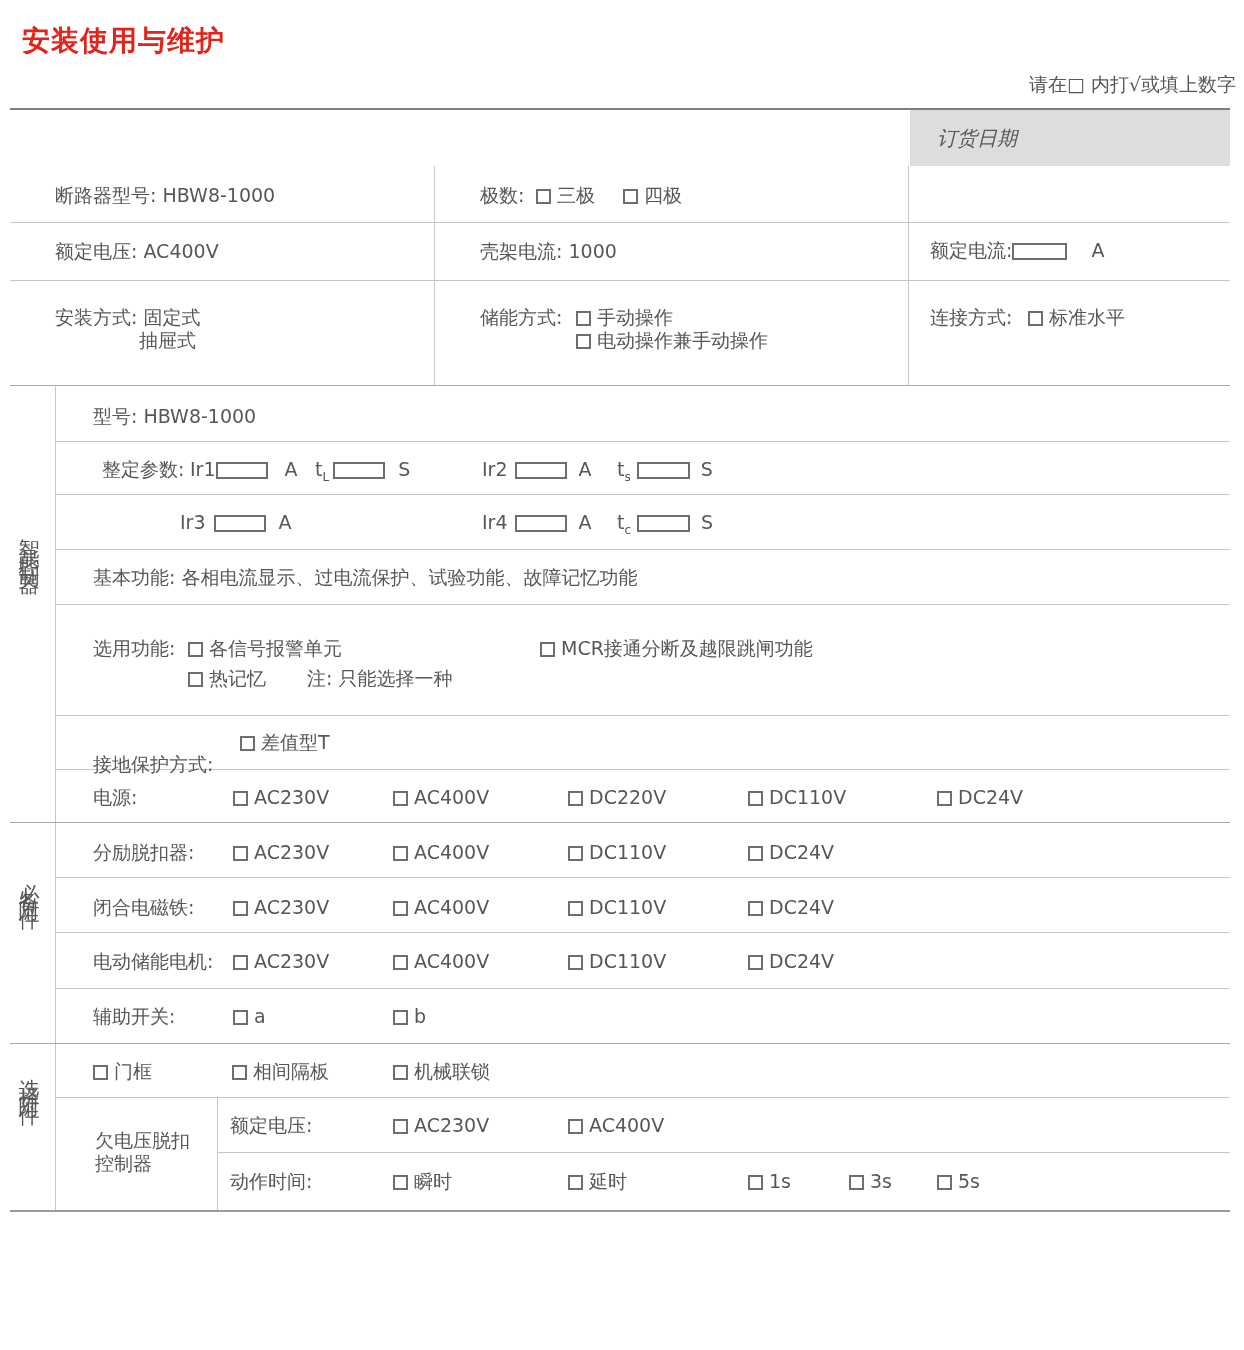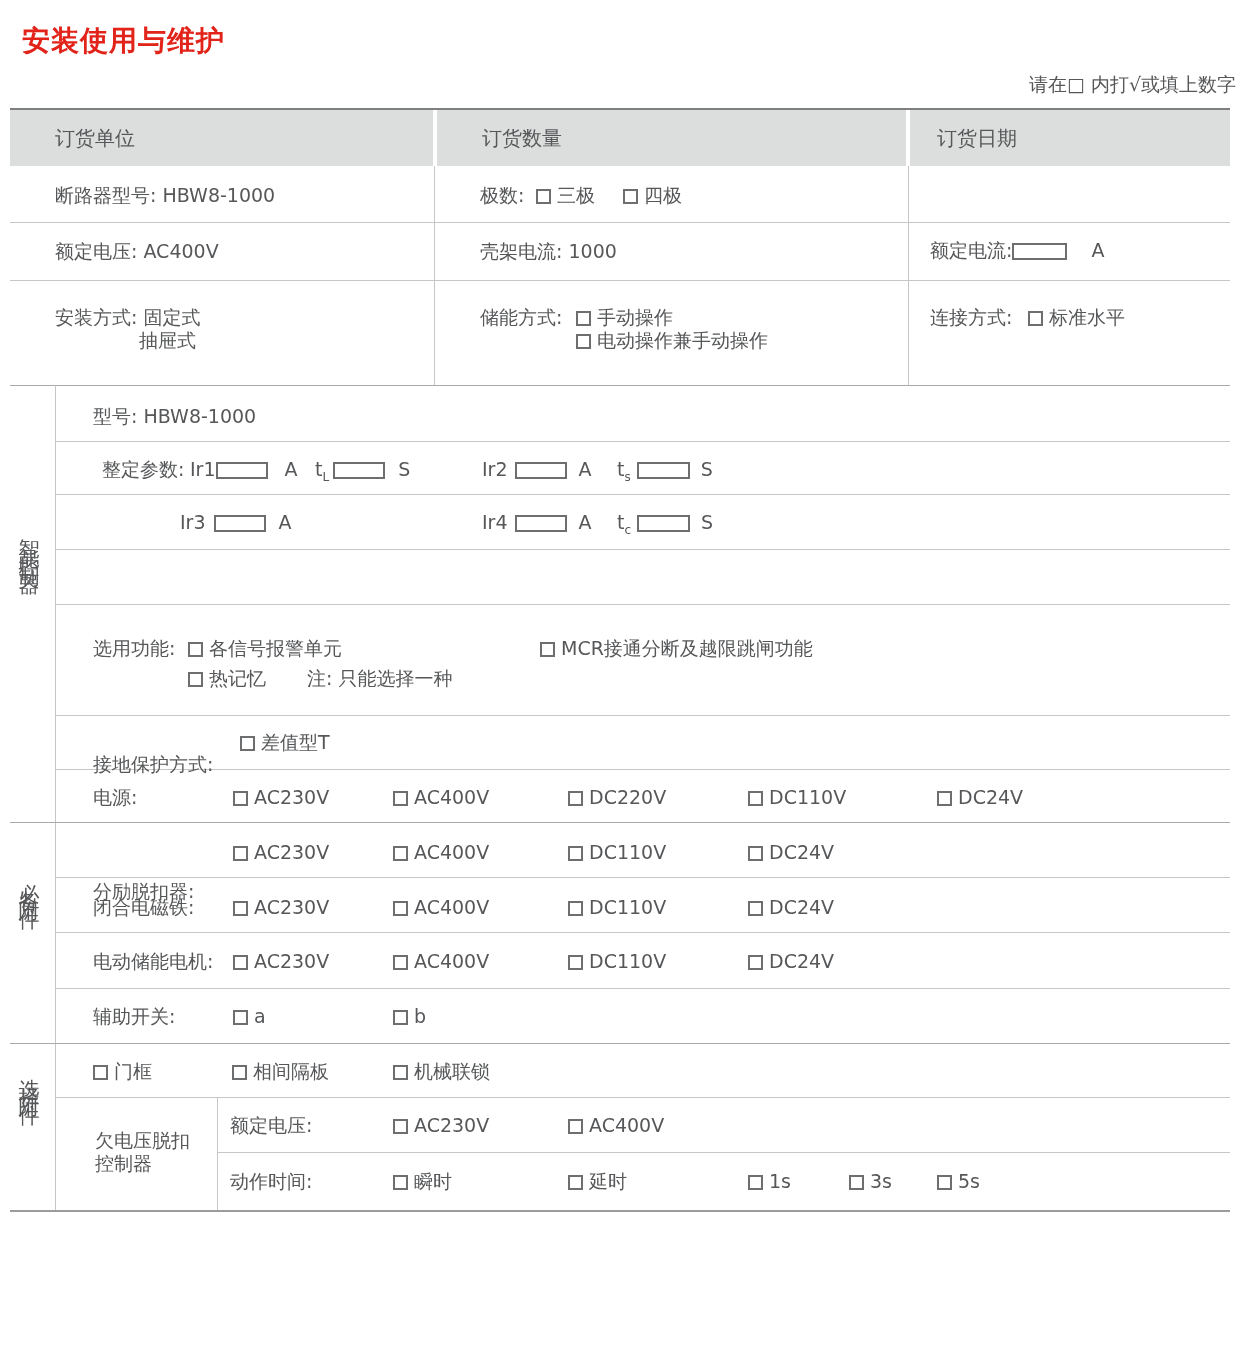--- a/index.html
+++ b/index.html
@@ -34,23 +34,21 @@
 </style>
 </head>
 <body>
 
 <div id="canvas">
 
   <div class="abs title" style="left:22px;top:22px;">安装使用与维护</div>
   <div class="abs note" style="right:8px;top:72px;">请在□ 内打√或填上数字</div>
 
   <div class="abs hline dark" style="left:10px;top:108px;width:1220px;"></div>
-  <div class="abs hcell" style="left:10px;top:110px;width:423px;padding-left:45px;">订货单位</div>
-  <div class="abs hcell" style="left:437px;top:110px;width:469px;padding-left:45px;">订货数量</div>
-  <div class="abs hcell" style="left:910px;top:110px;width:320px;padding-left:27px;">订货日期</div>
+  <div class="abs hcell" style="left:910px;top:110px;width:320px;padding-left:27px;font-style:italic;">订货日期</div>
 
   <div class="abs vline" style="left:434px;top:166px;height:219px;"></div>
   <div class="abs vline" style="left:908px;top:166px;height:219px;"></div>
   <div class="abs hline" style="left:10px;top:222px;width:1220px;"></div>
   <div class="abs hline" style="left:10px;top:280px;width:1220px;"></div>
   <div class="abs hline mid" style="left:10px;top:385px;width:1220px;"></div>
 
   <div class="abs txt" style="left:55px;top:184px;">
     <span>断路器型号:</span>
     <span>HBW8-1000</span>
@@ -127,38 +125,42 @@
   <div class="abs txt" style="left:180px;top:511px;">
     <span>Ir3</span><span class="gap" style="width:8px;"></span><span class="ibox" style="width:52px;"></span><span class="gap" style="width:13px;"></span><span>A</span>
   </div>
   <div class="abs txt" style="left:482px;top:511px;">
     <span>Ir4</span><span class="gap" style="width:7px;"></span><span class="ibox" style="width:52px;"></span><span class="gap" style="width:12px;"></span><span>A</span>
   </div>
   <div class="abs txt" style="left:617px;top:511px;">
     <span><span>t</span><sub>c</sub></span><span class="gap" style="width:6px;"></span><span class="ibox" style="width:53px;"></span><span class="gap" style="width:11px;"></span><span>S</span>
   </div>
 
+  <div class="abs txt" style="left:93px;top:566px;">
+    <span>基本功能:</span>
+    <span>各相电流显示、过电流保护、试验功能、故障记忆功能</span>
+  </div>
 
   <div class="abs txt" style="left:93px;top:637px;">选用功能:</div>
   <span class="abs txt opt" style="left:188px;top:637px;"><span class="cb"></span><span>各信号报警单元</span></span>
   <span class="abs txt opt" style="left:540px;top:637px;"><span class="cb"></span><span>MCR接通分断及越限跳闸功能</span></span>
   <span class="abs txt opt" style="left:188px;top:667px;"><span class="cb"></span><span>热记忆</span></span>
   <div class="abs txt" style="left:307px;top:667px;">注: 只能选择一种</div>
 
   <div class="abs txt" style="left:93px;top:753px;">接地保护方式:</div>
   <span class="abs txt opt" style="left:240px;top:731px;"><span class="cb"></span><span>差值型T</span></span>
 
   <div class="abs txt" style="left:93px;top:786px;">电源:</div>
   <span class="abs txt opt" style="left:233px;top:786px;"><span class="cb"></span><span>AC230V</span></span>
   <span class="abs txt opt" style="left:393px;top:786px;"><span class="cb"></span><span>AC400V</span></span>
   <span class="abs txt opt" style="left:568px;top:786px;"><span class="cb"></span><span>DC220V</span></span>
   <span class="abs txt opt" style="left:748px;top:786px;"><span class="cb"></span><span>DC110V</span></span>
   <span class="abs txt opt" style="left:937px;top:786px;"><span class="cb"></span><span>DC24V</span></span>
 
-  <div class="abs txt" style="left:93px;top:841px;margin-top:39px;">分励脱扣器:</div>
+  <div class="abs txt" style="left:93px;top:841px;">分励脱扣器:</div>
   <span class="abs txt opt" style="left:233px;top:841px;"><span class="cb"></span><span>AC230V</span></span>
   <span class="abs txt opt" style="left:393px;top:841px;"><span class="cb"></span><span>AC400V</span></span>
   <span class="abs txt opt" style="left:568px;top:841px;"><span class="cb"></span><span>DC110V</span></span>
   <span class="abs txt opt" style="left:748px;top:841px;"><span class="cb"></span><span>DC24V</span></span>
 
   <div class="abs txt" style="left:93px;top:896px;">闭合电磁铁:</div>
   <span class="abs txt opt" style="left:233px;top:896px;"><span class="cb"></span><span>AC230V</span></span>
   <span class="abs txt opt" style="left:393px;top:896px;"><span class="cb"></span><span>AC400V</span></span>
   <span class="abs txt opt" style="left:568px;top:896px;"><span class="cb"></span><span>DC110V</span></span>
   <span class="abs txt opt" style="left:748px;top:896px;"><span class="cb"></span><span>DC24V</span></span>

